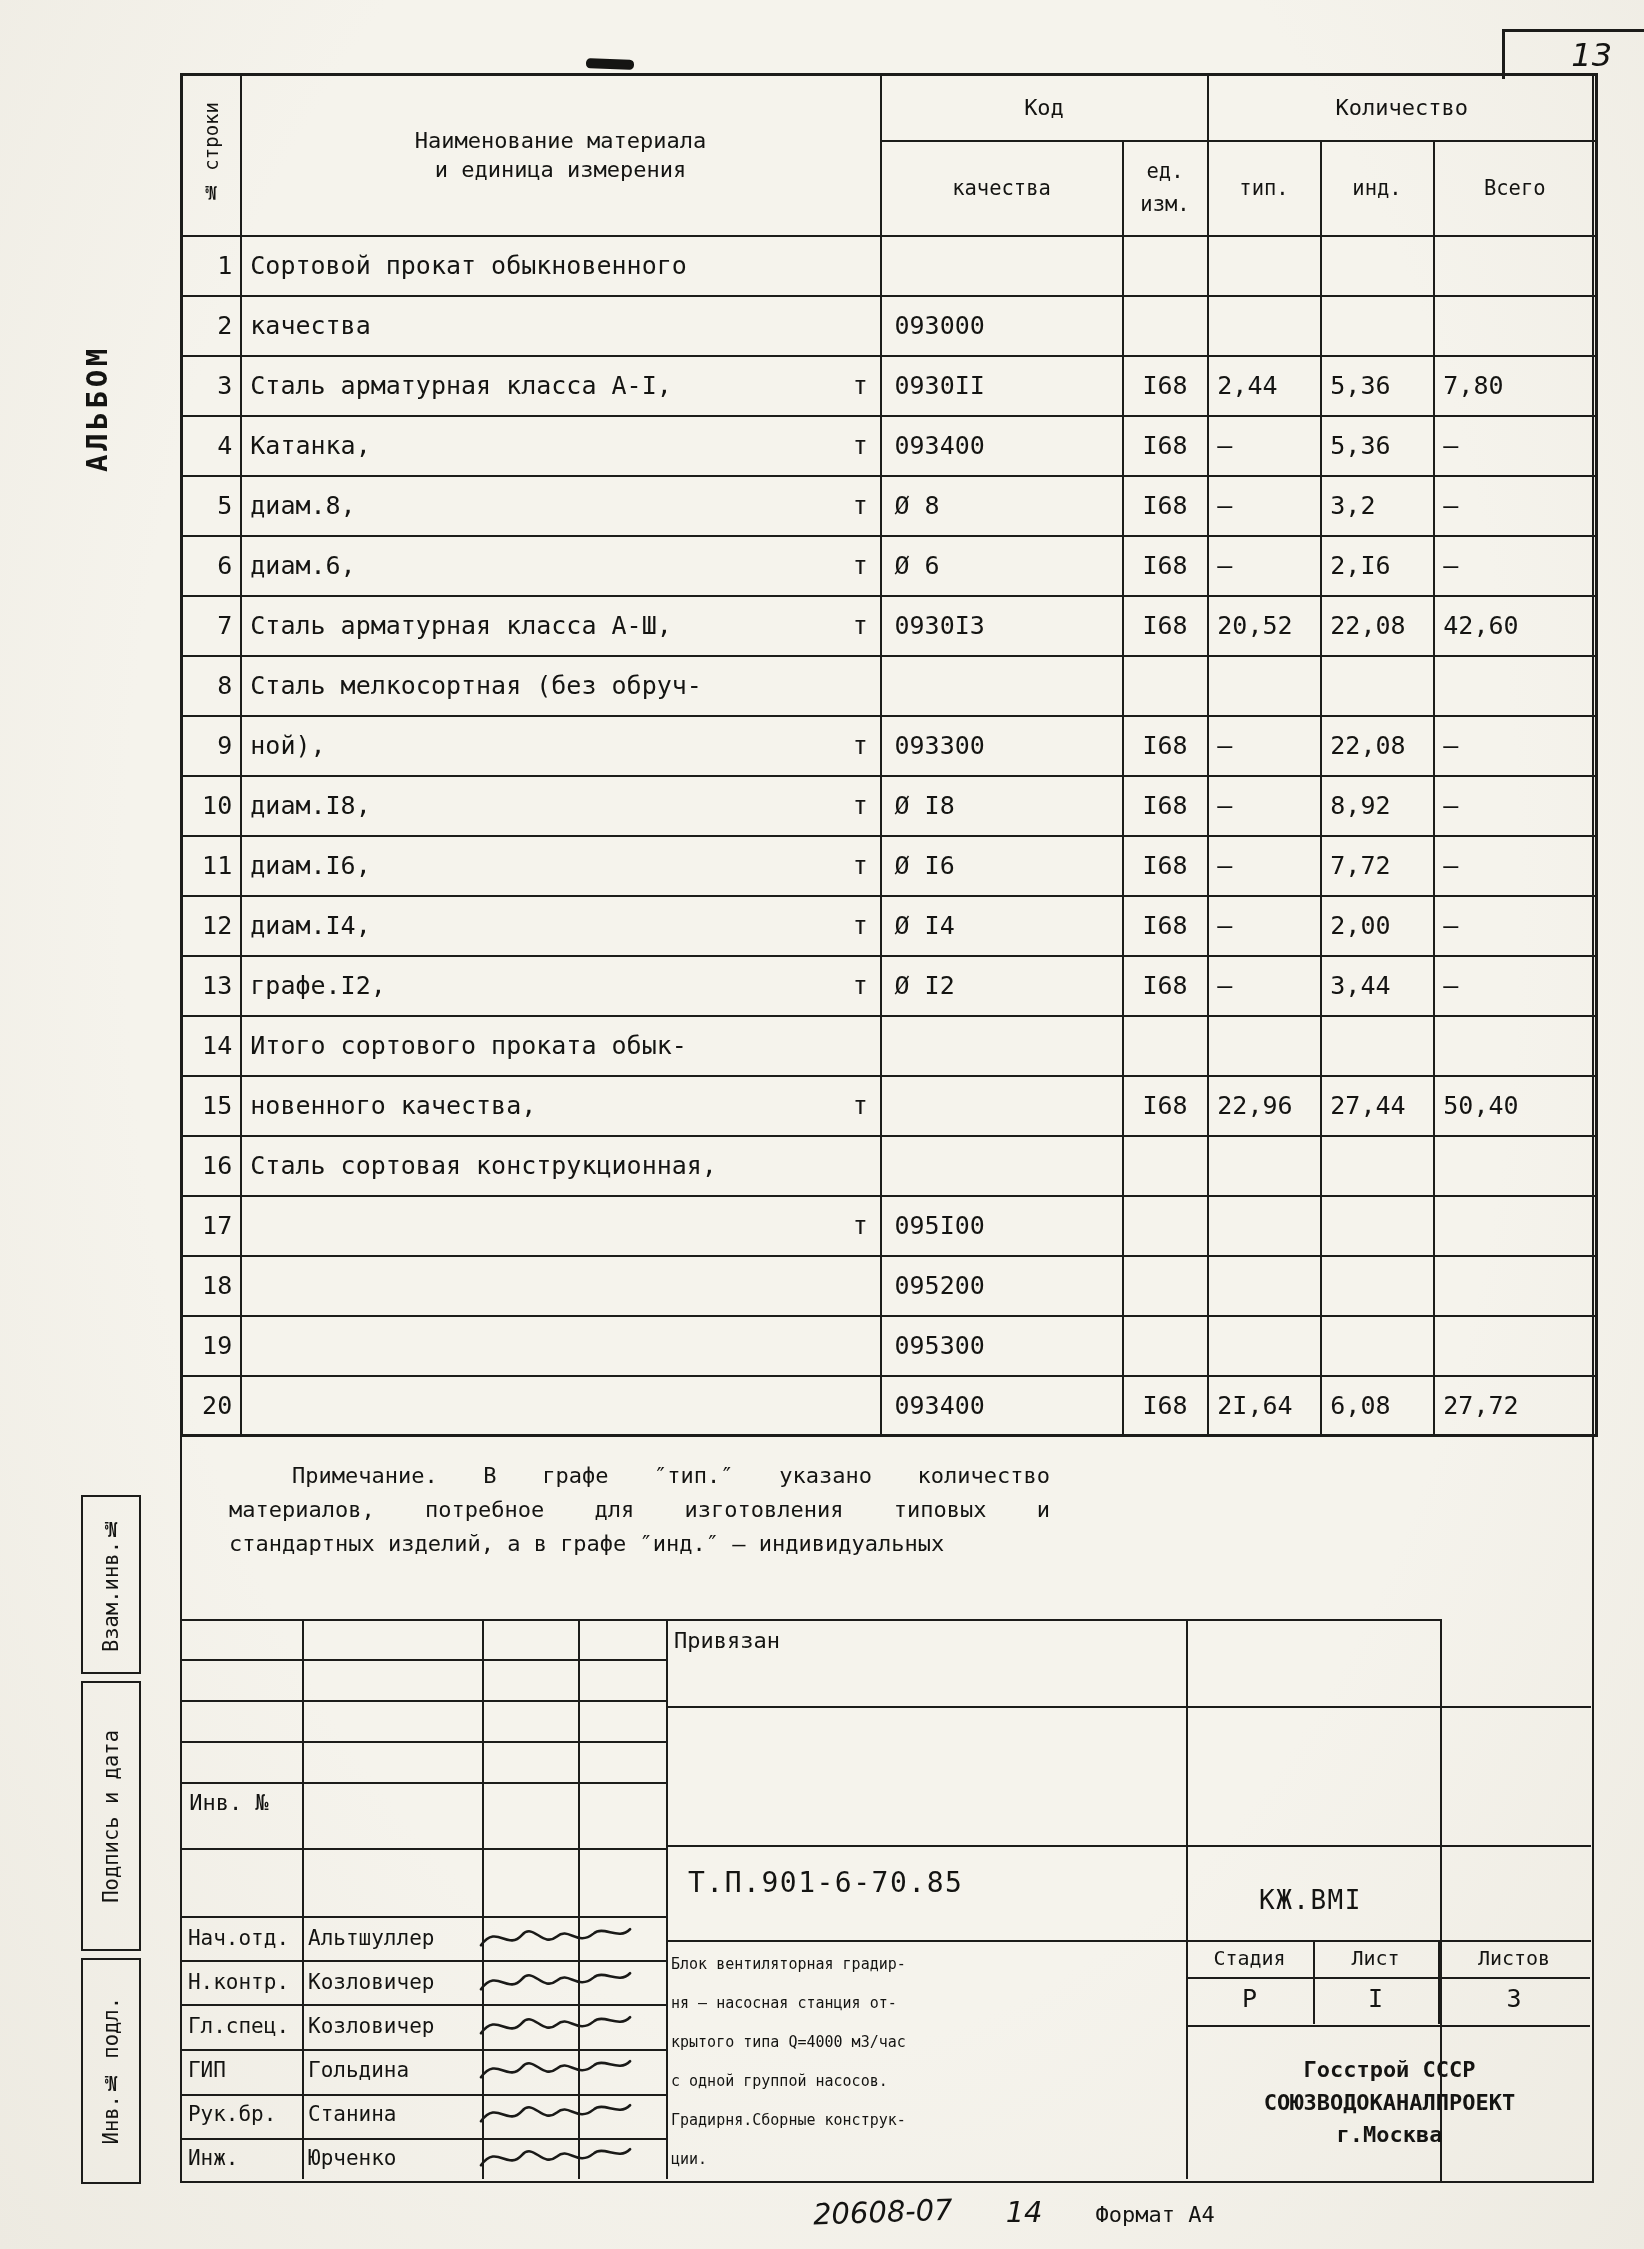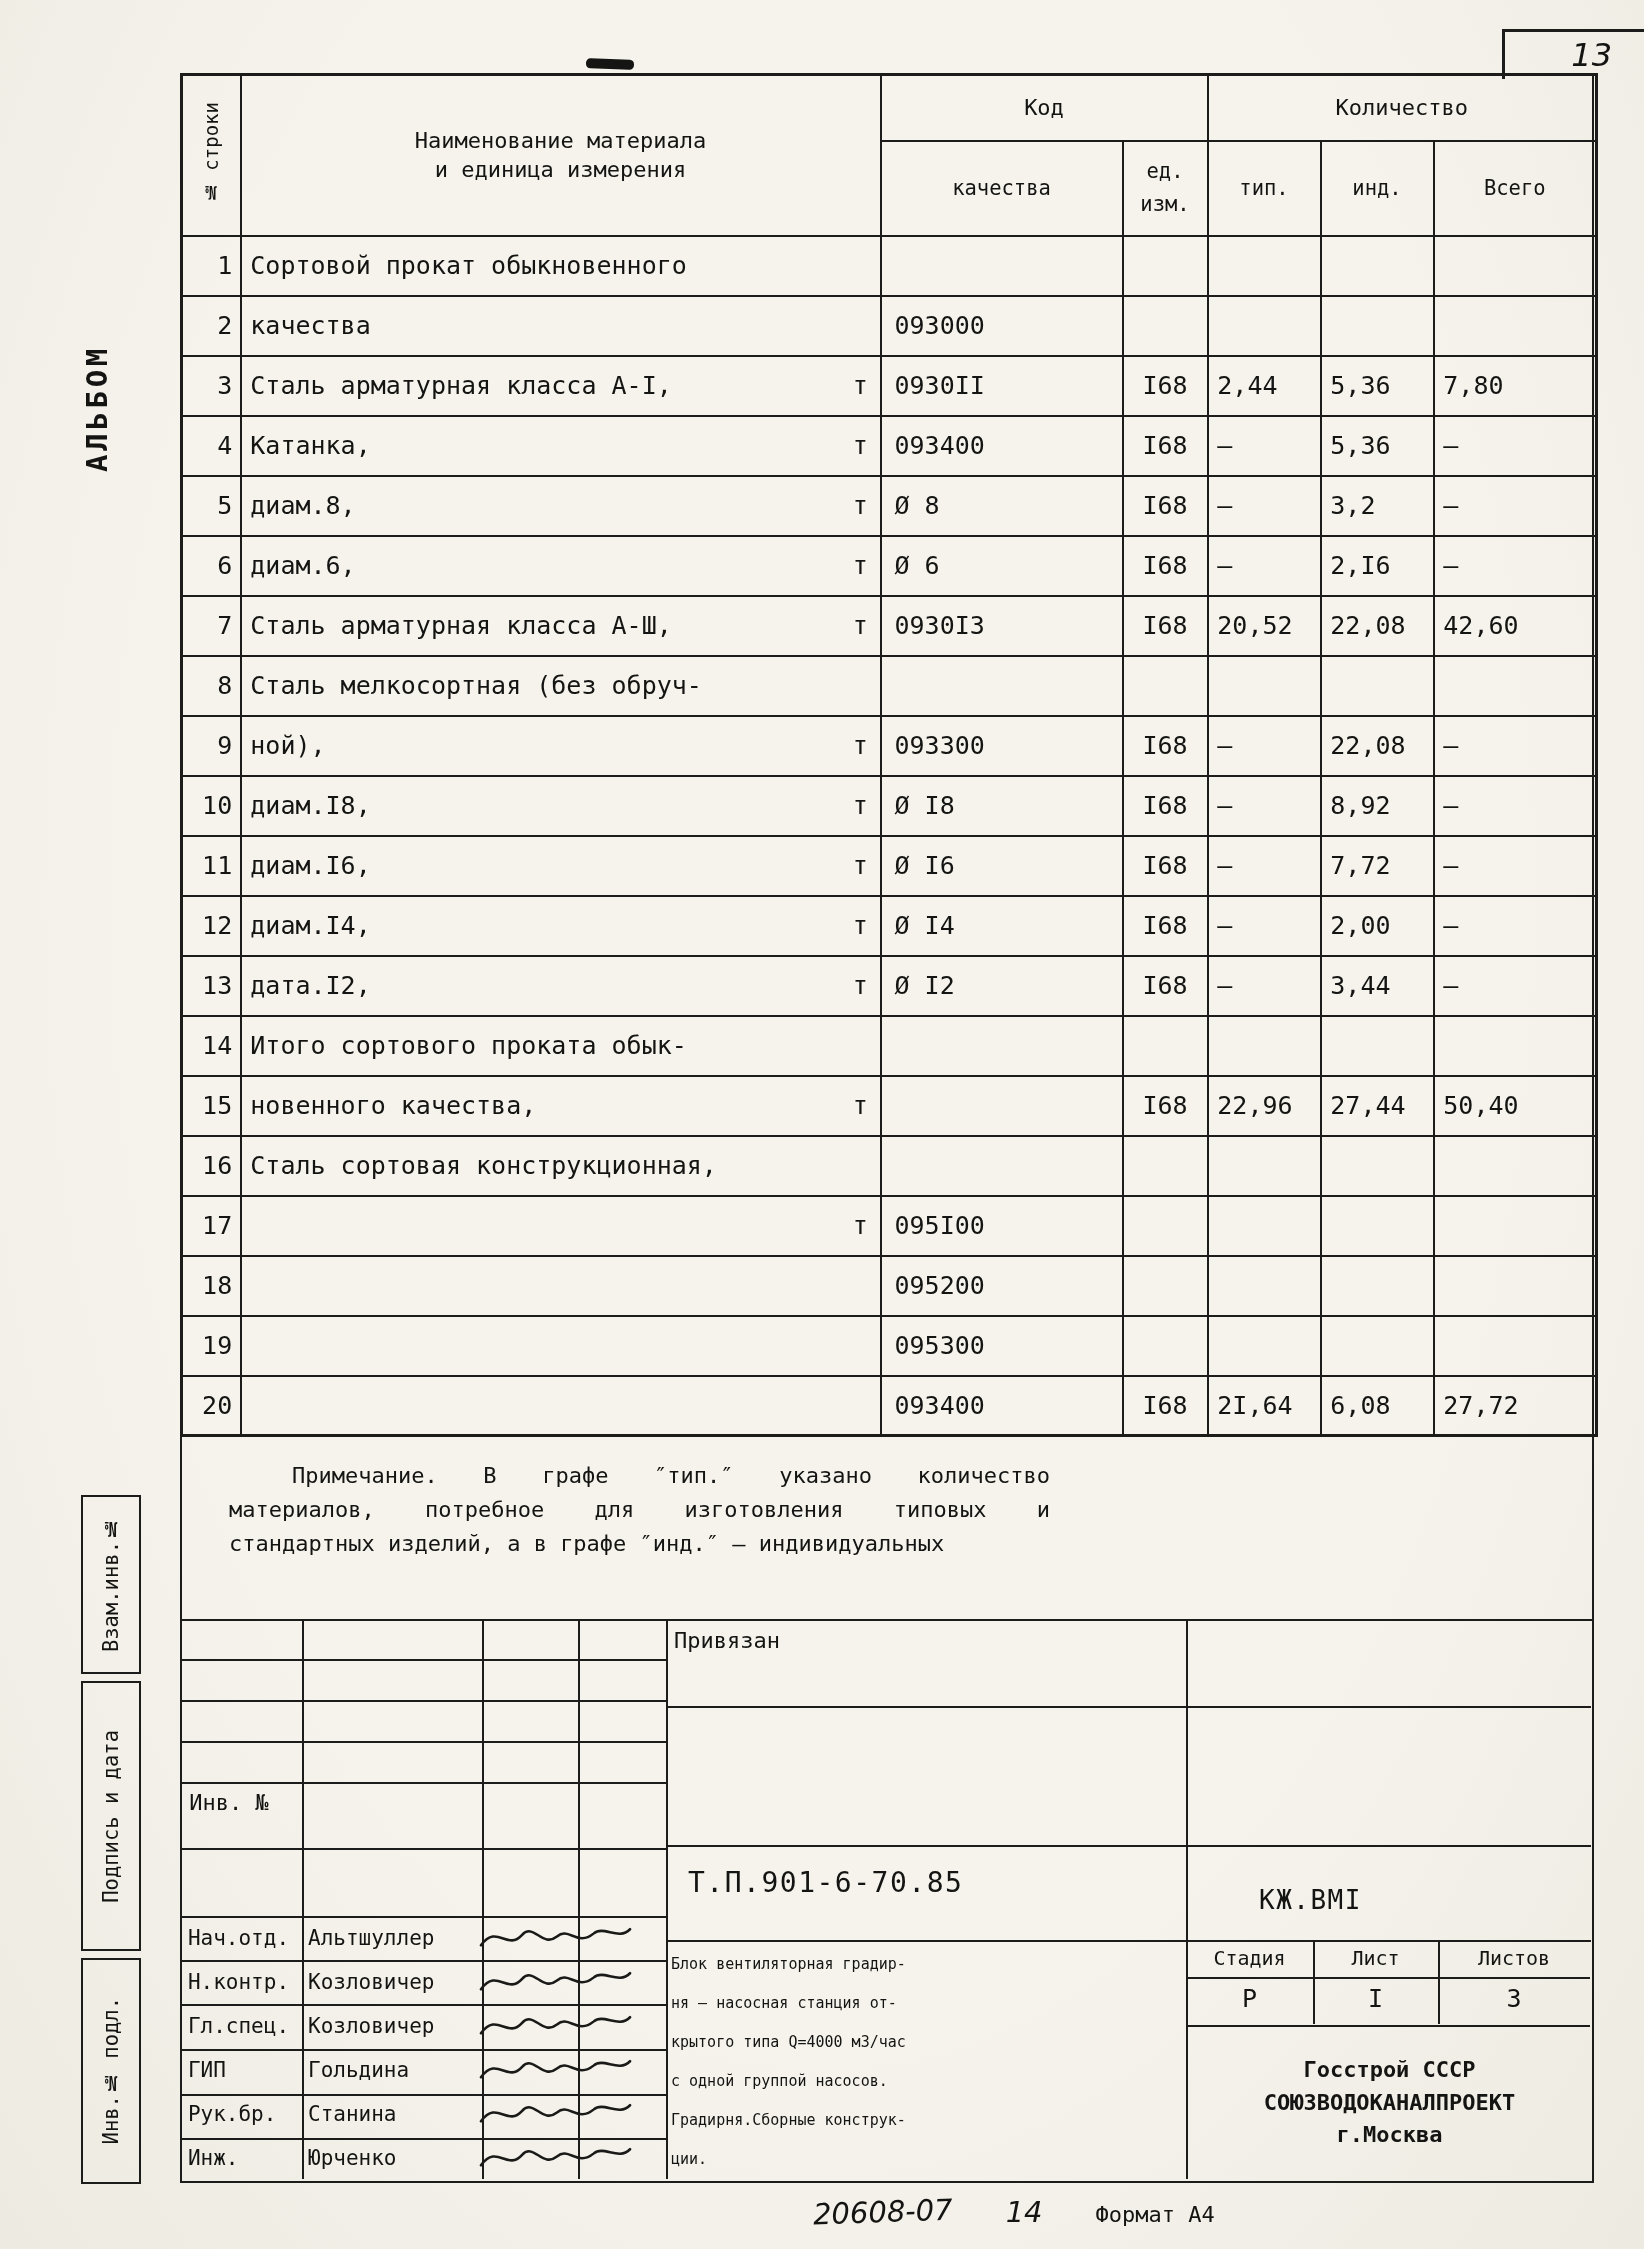--- a/index.html
+++ b/index.html
@@ -31,21 +31,21 @@
   td.q-cell { padding-left:8.8px; }
   th.pre { white-space:pre-line; line-height:33px; }
 
   
   .note { position:absolute; left:229px; top:1459px; width:821px; font-size:22px; line-height:34px; }
   .note .note-line { text-align:justify; text-align-last:justify; }
   .note div.note-line:first-of-type { text-indent:63px; }
   .note div.note-line:last-of-type { text-align-last:left; }
 
   
-  .titleblock { position:absolute; left:180px; top:1619px; width:1414px; height:564px; border:2.9px solid #1c1c1a; }
+  .titleblock { position:absolute; left:180px; top:1619px; width:1262px; height:564px; border:2.9px solid #1c1c1a; }
   .tb-line { position:absolute; background:#1c1c1a; }
   .tb-line.vl { width:2.2px; }
   .tb-line.hl { height:2.2px; }
   .tb-text { position:absolute; }
   .sig-rows { position:absolute; left:0; top:295px; width:484px; height:264px; display:flex; flex-direction:column; }
   .sig-row { flex:1; position:relative; }
   .sig-role { position:absolute; left:5.9px; top:50%; transform:translateY(-50%); font-size:21px; white-space:nowrap; }
   .sig-name { position:absolute; left:126px; top:50%; transform:translateY(-50%); font-size:21px; white-space:nowrap; }
   .sig-scribble { position:absolute; left:293px; top:2.9px; width:161px; height:38px; }
   .proj-lines { position:absolute; left:489px; top:324px; width:513px; font-size:15px; line-height:39px; }
@@ -308,21 +308,21 @@
           <td class="eu-cell">I68</td>
           <td class="q-cell">–</td>
           <td class="q-cell">2,00</td>
           <td class="q-cell">–</td>
         </tr>
 
         <tr>
           <td class="num-cell">13</td>
           <td class="name-cell">
             <div class="cellflex">
-              <span>дата.I2,</span>
+              <span>графе.I2,</span>
               <span>т</span>
             </div>
           </td>
           <td class="code-cell">Ø I2</td>
           <td class="eu-cell">I68</td>
           <td class="q-cell">–</td>
           <td class="q-cell">3,44</td>
           <td class="q-cell">–</td>
         </tr>
 

